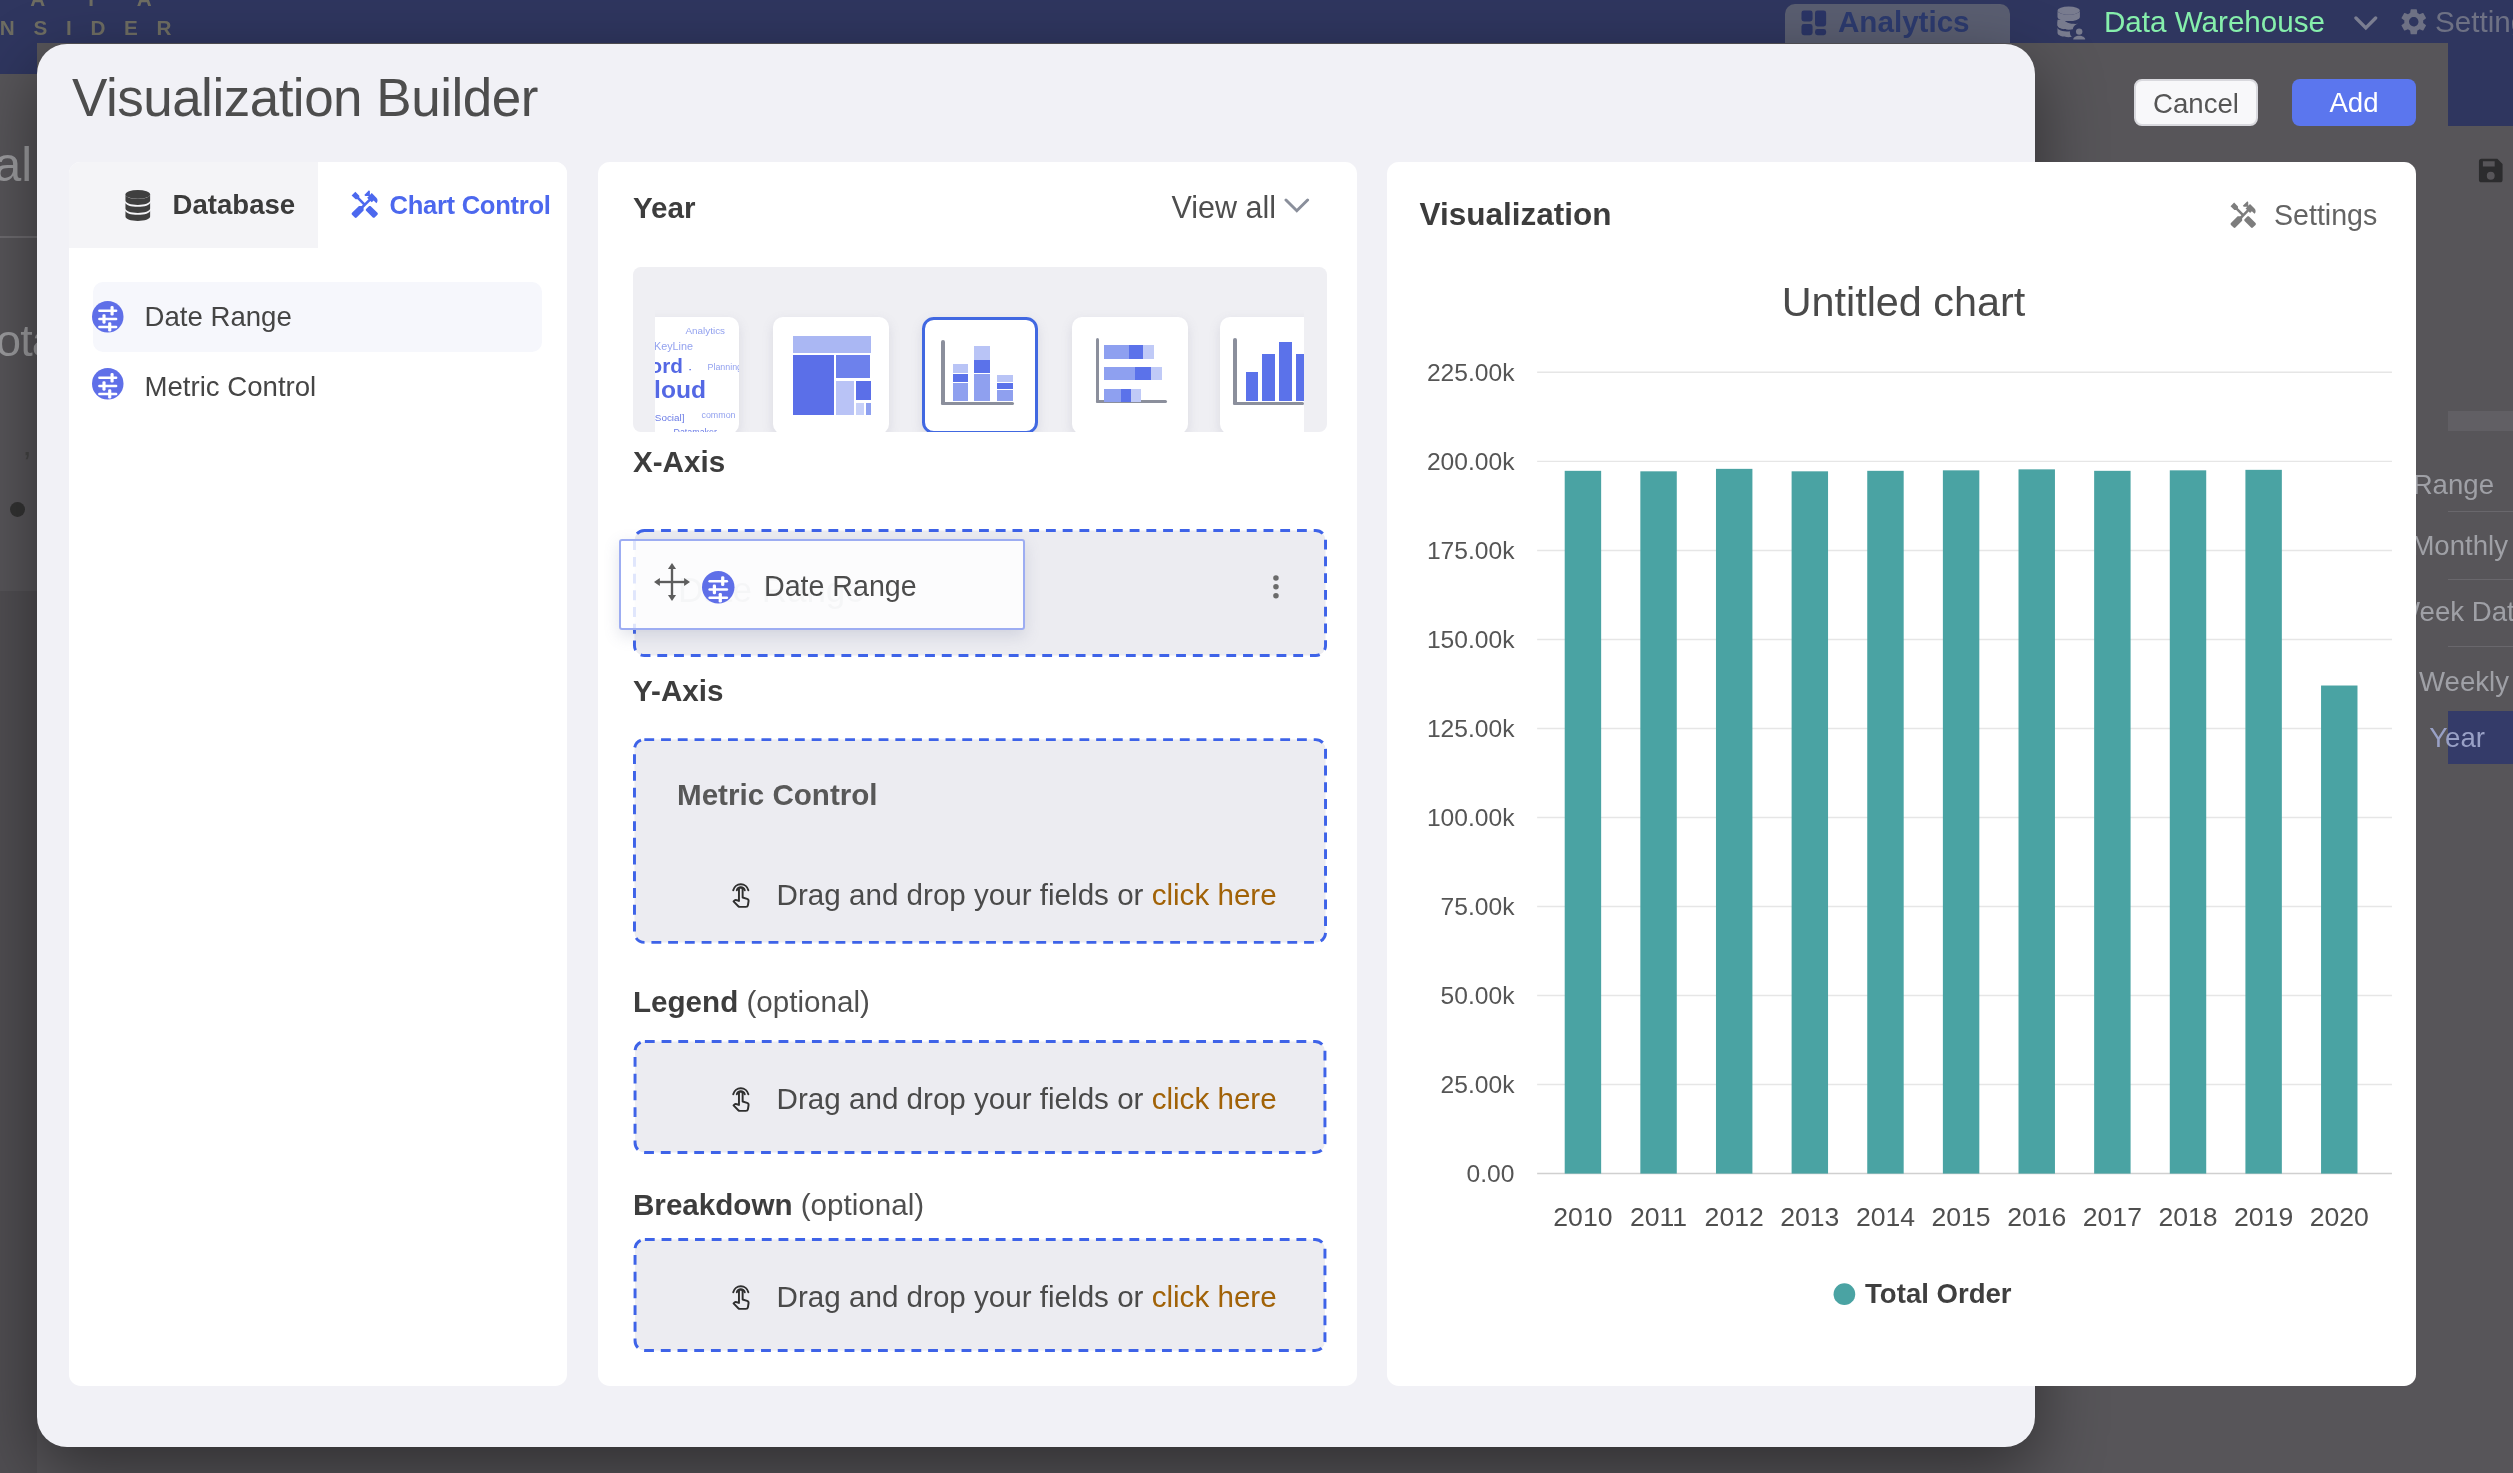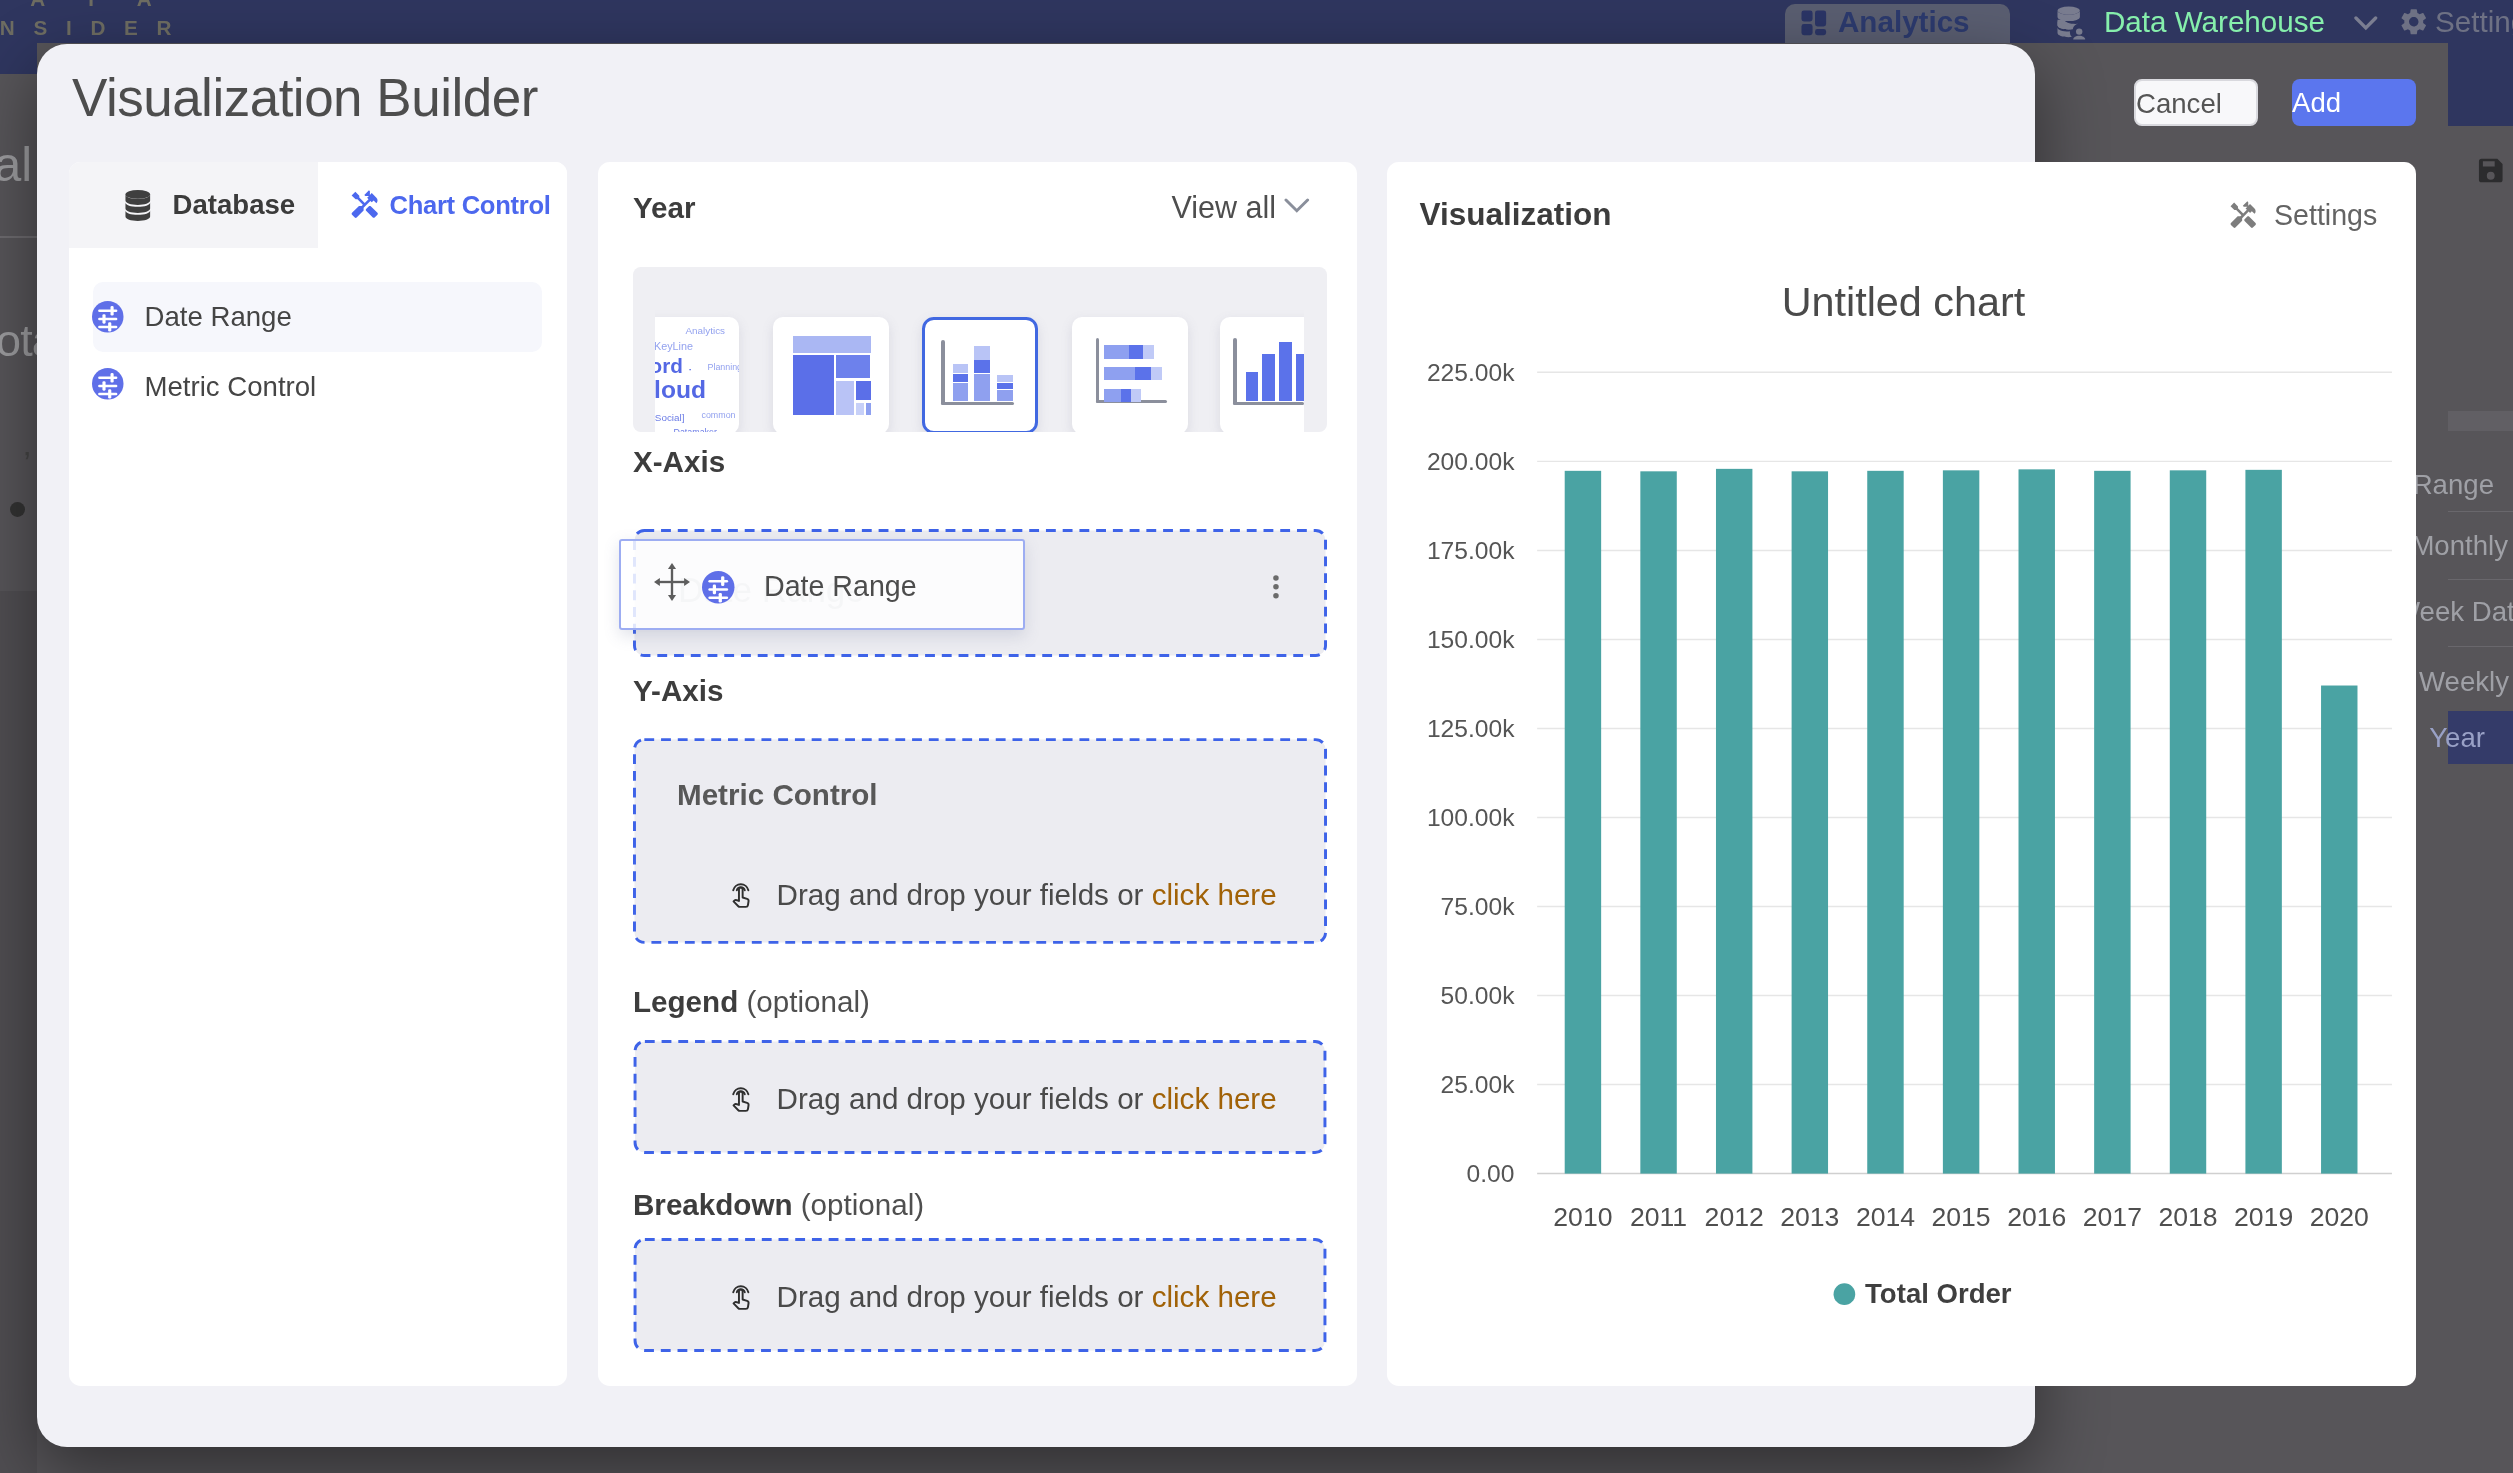--- a/index.html
+++ b/index.html
@@ -14,21 +14,21 @@
   .logo2 { position:absolute; left:-24.6px; top:15.8px; font-size:20.7px; font-weight:bold; letter-spacing:18.7px; color:#6e6d62; }
   #dashTab { position:absolute; left:1785px; top:3.9px; width:225px; height:39px; background:#5a5e71; border-radius:9.9px 9.9px 0 0; }
   .navtxt { position:absolute; top:0; height:43px; line-height:43px; font-size:29.6px; white-space:nowrap; }
   
   .lstrip-dark { position:absolute; left:0; top:591px; width:37px; height:883px; background:#504e52; }
   
   .rrow { position:absolute; left:2448px; width:66px; }
   
   #modal { position:absolute; left:37px; top:44px; width:1998px; height:1403px; background:#f1f1f6; border-radius:30px; box-shadow:0 23.6px 69px rgba(0,0,0,.45); }
   #modal h1 { position:absolute; left:35px; top:22.7px; font-size:53px; font-weight:500; color:#4d4d4d; letter-spacing:-0.5px; }
-  .btn { position:absolute; top:35px; height:47px; border-radius:7.9px; font-size:27.6px; text-align:left; line-height:45px; }
+  .btn { position:absolute; top:35px; height:47px; border-radius:7.9px; font-size:27.6px; text-align:center; line-height:45px; }
   #btnCancel { left:2097px; width:124px; background:#f8f8fa; border:2px solid #d9d9de; color:#555; }
   #btnAdd { left:2255px; width:124px; background:#5b76ee; color:#fff; line-height:47px; }
   .panel { position:absolute; top:118px; height:1224px; background:#fff; border-radius:11.8px; }
   #panelL { left:31.5px; width:498px; }
   #panelM { left:561px; width:759px; }
   #panelR { left:1350px; width:1029px; }
   
   .tabDb { position:absolute; left:0; top:0; width:249px; height:86px; background:#f4f4f7; border-radius:11.8px 0 0 0; }
   .tabCc { position:absolute; left:249px; top:0; width:249px; height:86px; background:#fff; border-radius:0 11.8px 0 0; }
   .row1 { position:absolute; left:24.6px; top:120px; width:449px; height:70px; background:#f6f7fc; border-radius:9.9px; }

